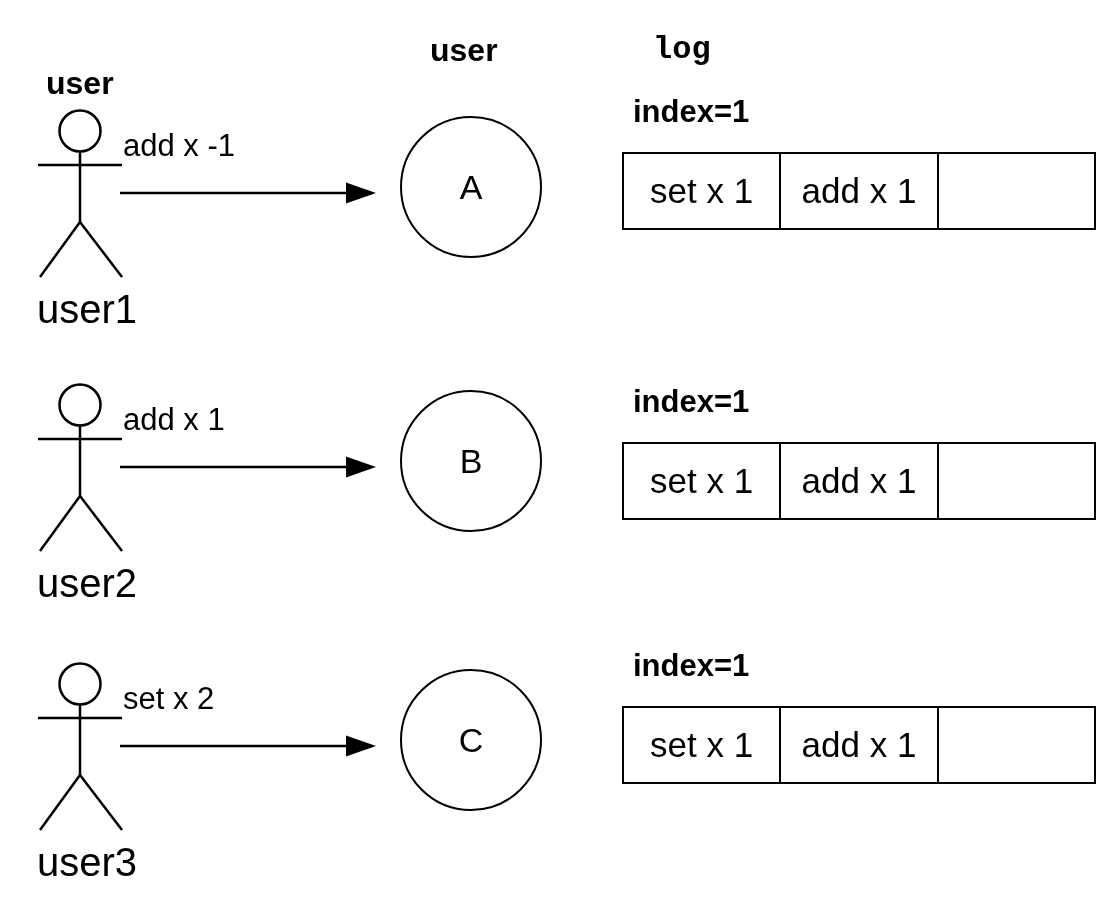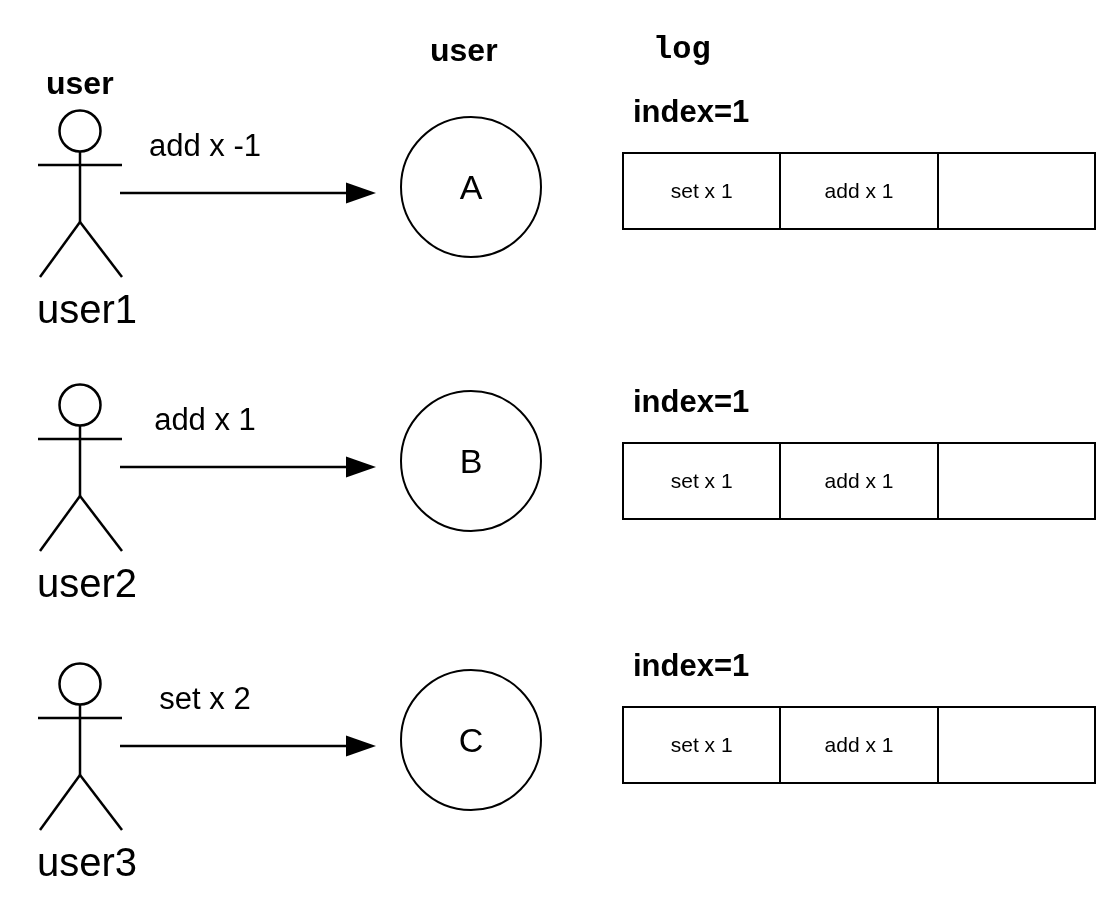--- a/index.html
+++ b/index.html
@@ -42,24 +42,23 @@
   .actor-label {
     position: absolute;
     left: 37px;
     top: calc(var(--ft) + 291px);
     font-size: 40px;
     line-height: 36px;
     white-space: nowrap;
   }
   .msg-label {
     position: absolute;
-    left: 105px;
+    left: 123px;
     top: calc(var(--ft) + 128px);
     width: 200px;
-    text-align: center;
     font-size: 31px;
     line-height: 36px;
     white-space: nowrap;
   }
   .arrow-svg {
     position: absolute;
     left: 118px;
     top: calc(var(--ft) + 180px);
     width: 262px;
     height: 26px;
@@ -99,21 +98,21 @@
     box-sizing: border-box;
     border: 2.5px solid #000000;
     display: flex;
     background: #ffffff;
   }
   .log-cell {
     flex: 1 1 0;
     display: flex;
     align-items: center;
     justify-content: center;
-    font-size: 21px;
+    font-size: 35px;
     white-space: nowrap;
   }
   .log-cell + .log-cell {
     border-left: 2.5px solid #000000;
   }
 </style>
 </head>
 <body>
 
 <div id="canvas">

